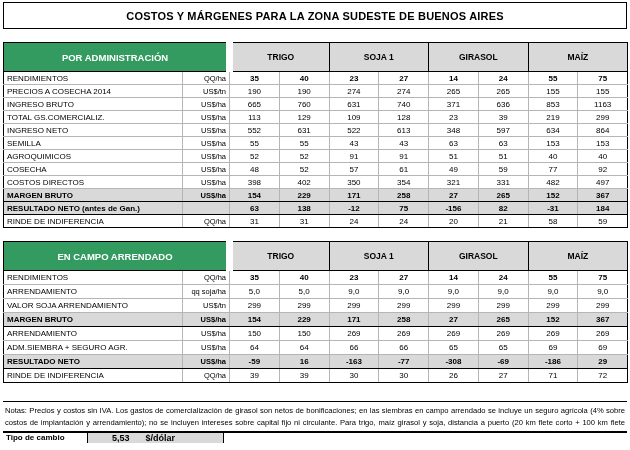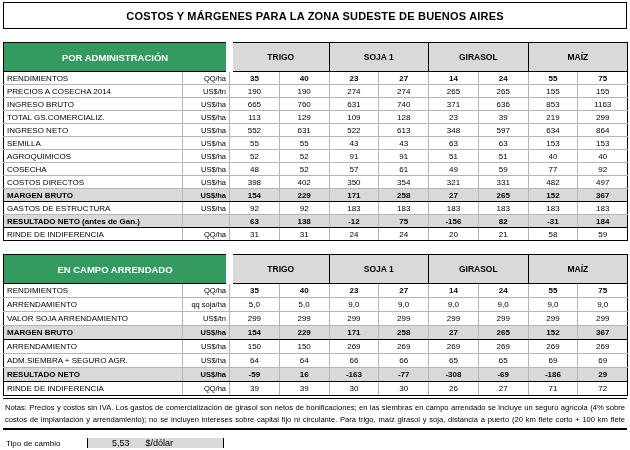--- a/index.html
+++ b/index.html
@@ -20,21 +20,21 @@
     margin-bottom: 13px;
   }
 
   table {
     border-collapse: collapse;
     table-layout: fixed;
     width: 624px;
     font-size: 8px;
   }
   table.t1 { margin-bottom: 13px; }
-  table.t2 { margin-bottom: 2px; }
+  table.t2 { margin-bottom: 18px; }
 
   thead th { height: 29px; }
   th.section-hdr {
     background: var(--green, #339a60);
     color: #fff; font-weight: bold; font-size: 9.5px;
     border: 1.5px solid #000;
     border-right: 7px solid #fff;
     text-align: center;
   }
   th.crop-hdr {
@@ -72,22 +72,22 @@
     padding: 3px 2px 0 2px;
     font-size: 7.6px; line-height: 12.4px;
     text-align: justify;
     overflow: hidden;
     white-space: normal;
   }
 
   .footer-bar {
     border-top: 2px solid #000;
     height: 20px;
-    display: flex; align-items: flex-end;
-    font-weight: normal;
+    display: flex; align-items: flex-start;
+    font-weight: bold;
   }
   .fx-label { width: 84px; font-size: 8px; display: flex; align-items: center; padding-left: 3px; }
   .fx-value {
     width: 137px; background: var(--gray, #d9d9d9);
     border-left: 1.5px solid #000; border-right: 1.5px solid #000;
     display: flex; align-items: center; padding-left: 24px; gap: 16px;
     font-size: 9px;
   }
   .fx-empty { width: 56px; border-right: 1.5px solid #000; }
   .source { flex: 1; font-size: 8px; display: flex; align-items: center; justify-content: flex-end; padding-right: 1px; }
@@ -235,32 +235,20 @@
           <td class="unit">US$/ha</td>
           <td class="val gl">154</td>
           <td class="val">229</td>
           <td class="val gl">171</td>
           <td class="val">258</td>
           <td class="val gl">27</td>
           <td class="val">265</td>
           <td class="val gl">152</td>
           <td class="val">367</td>
         </tr>
-        <tr>
-          <td class="lbl">GASTOS DE ESTRUCTURA</td>
-          <td class="unit">US$/ha</td>
-          <td class="val gl">92</td>
-          <td class="val">92</td>
-          <td class="val gl">183</td>
-          <td class="val">183</td>
-          <td class="val gl">183</td>
-          <td class="val">183</td>
-          <td class="val gl">183</td>
-          <td class="val">183</td>
-        </tr>
         <tr class="hl">
           <td class="lbl">RESULTADO NETO (antes de Gan.)</td>
           <td class="unit"></td>
           <td class="val gl">63</td>
           <td class="val">138</td>
           <td class="val gl">-12</td>
           <td class="val">75</td>
           <td class="val gl">-156</td>
           <td class="val">82</td>
           <td class="val gl">-31</td>

